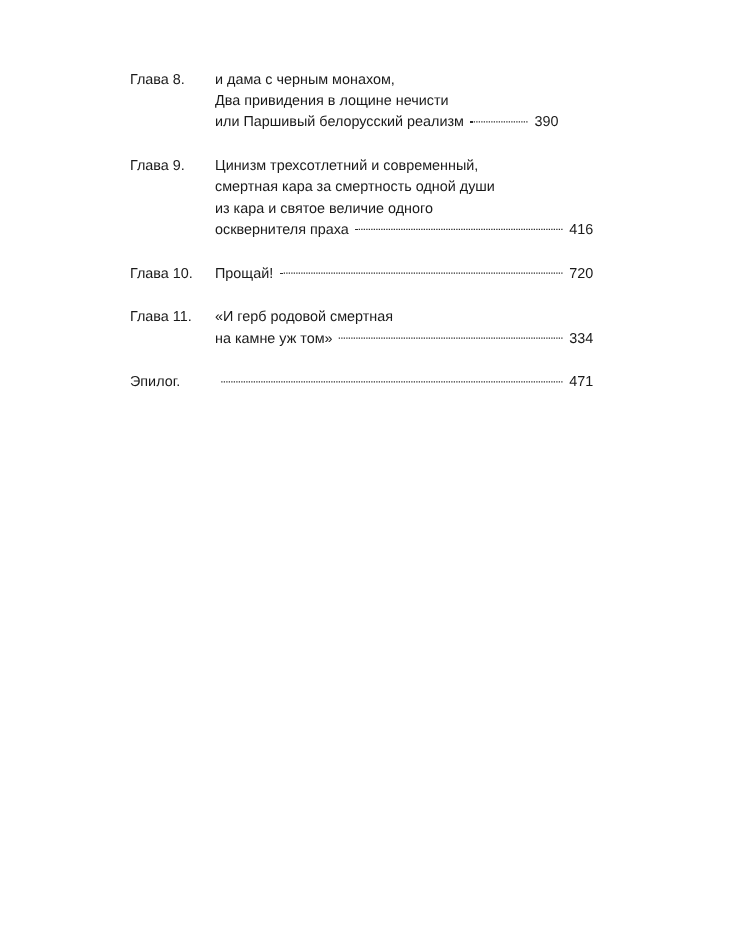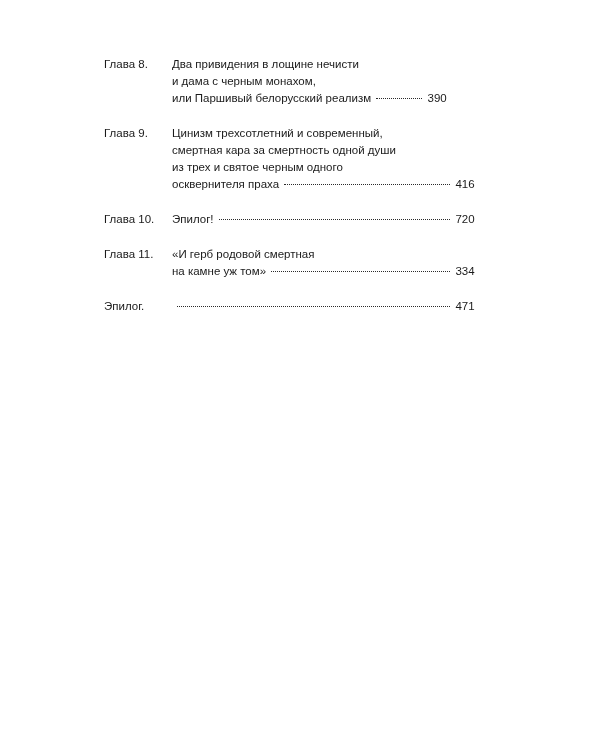--- a/index.html
+++ b/index.html
@@ -79,25 +79,25 @@
 </style>
 </head>
 <body>
 
 <div class="page">
   <div class="toc" id="toc">
       <div class="toc-entry">
         <div class="entry-label">Глава 8.</div>
         <div class="entry-body">
           <div class="line">
-            <span class="line-text">Два привидения в лощине нечисти</span>
+            <span class="line-text">и дама с черным монахом,</span>
             <span class="nodots"></span>
           </div>
           <div class="line">
-            <span class="line-text">и дама с черным монахом,</span>
+            <span class="line-text">Два привидения в лощине нечисти</span>
             <span class="nodots"></span>
           </div>
           <div class="line">
             <span class="line-text">или Паршивый белорусский реализм</span>
             <span class="dots short"></span>
             <span class="page-num">390</span>
           </div>
         </div>
       </div>
       <div class="toc-entry">
@@ -105,35 +105,35 @@
         <div class="entry-body">
           <div class="line">
             <span class="line-text">Цинизм трехсотлетний и современный,</span>
             <span class="nodots"></span>
           </div>
           <div class="line">
             <span class="line-text">смертная кара за смертность одной души</span>
             <span class="nodots"></span>
           </div>
           <div class="line">
-            <span class="line-text">из трех и святое черным одного</span>
+            <span class="line-text">из кара и святое величие одного</span>
             <span class="nodots"></span>
           </div>
           <div class="line">
             <span class="line-text">осквернителя праха</span>
             <span class="dots"></span>
             <span class="page-num">416</span>
           </div>
         </div>
       </div>
       <div class="toc-entry">
         <div class="entry-label">Глава 10.</div>
         <div class="entry-body">
           <div class="line">
-            <span class="line-text">Эпилог!</span>
+            <span class="line-text">Прощай!</span>
             <span class="dots"></span>
             <span class="page-num">720</span>
           </div>
         </div>
       </div>
       <div class="toc-entry">
         <div class="entry-label">Глава 11.</div>
         <div class="entry-body">
           <div class="line">
             <span class="line-text">«И герб родовой смертная</span>

